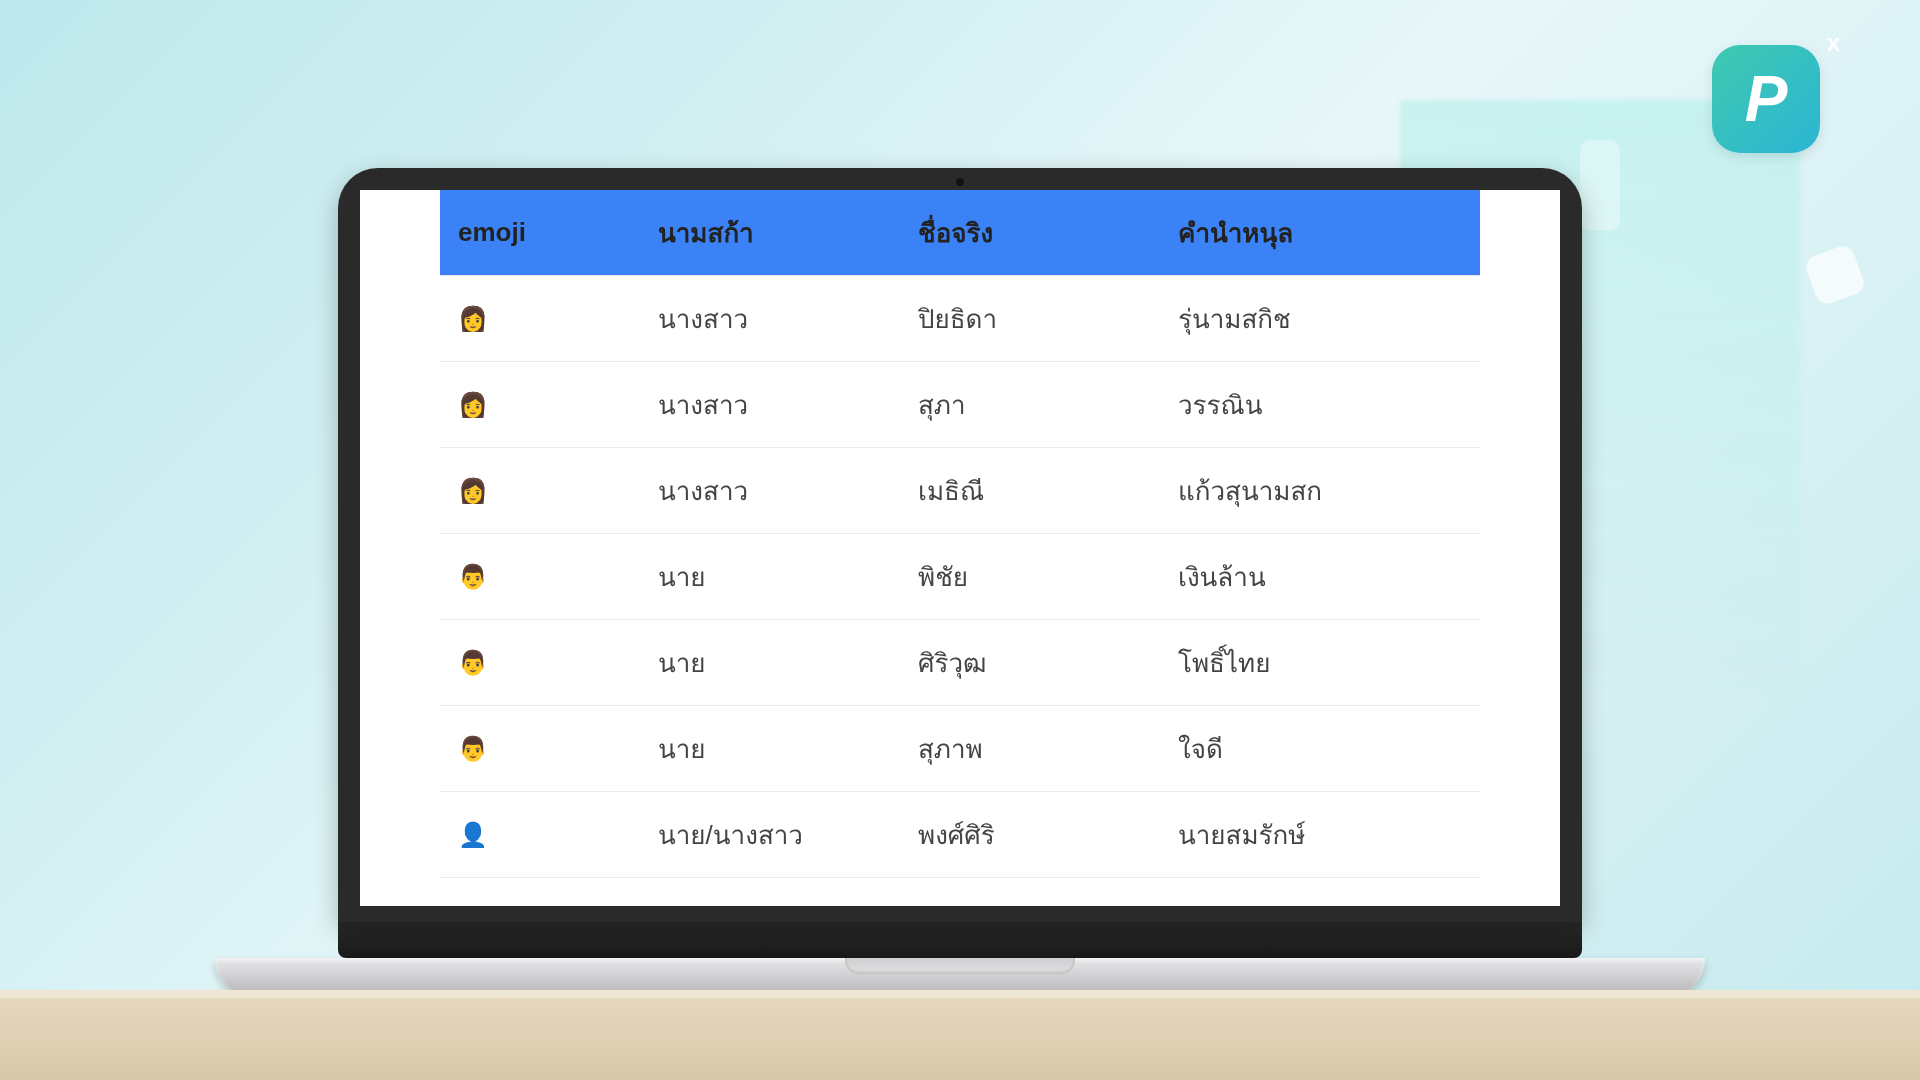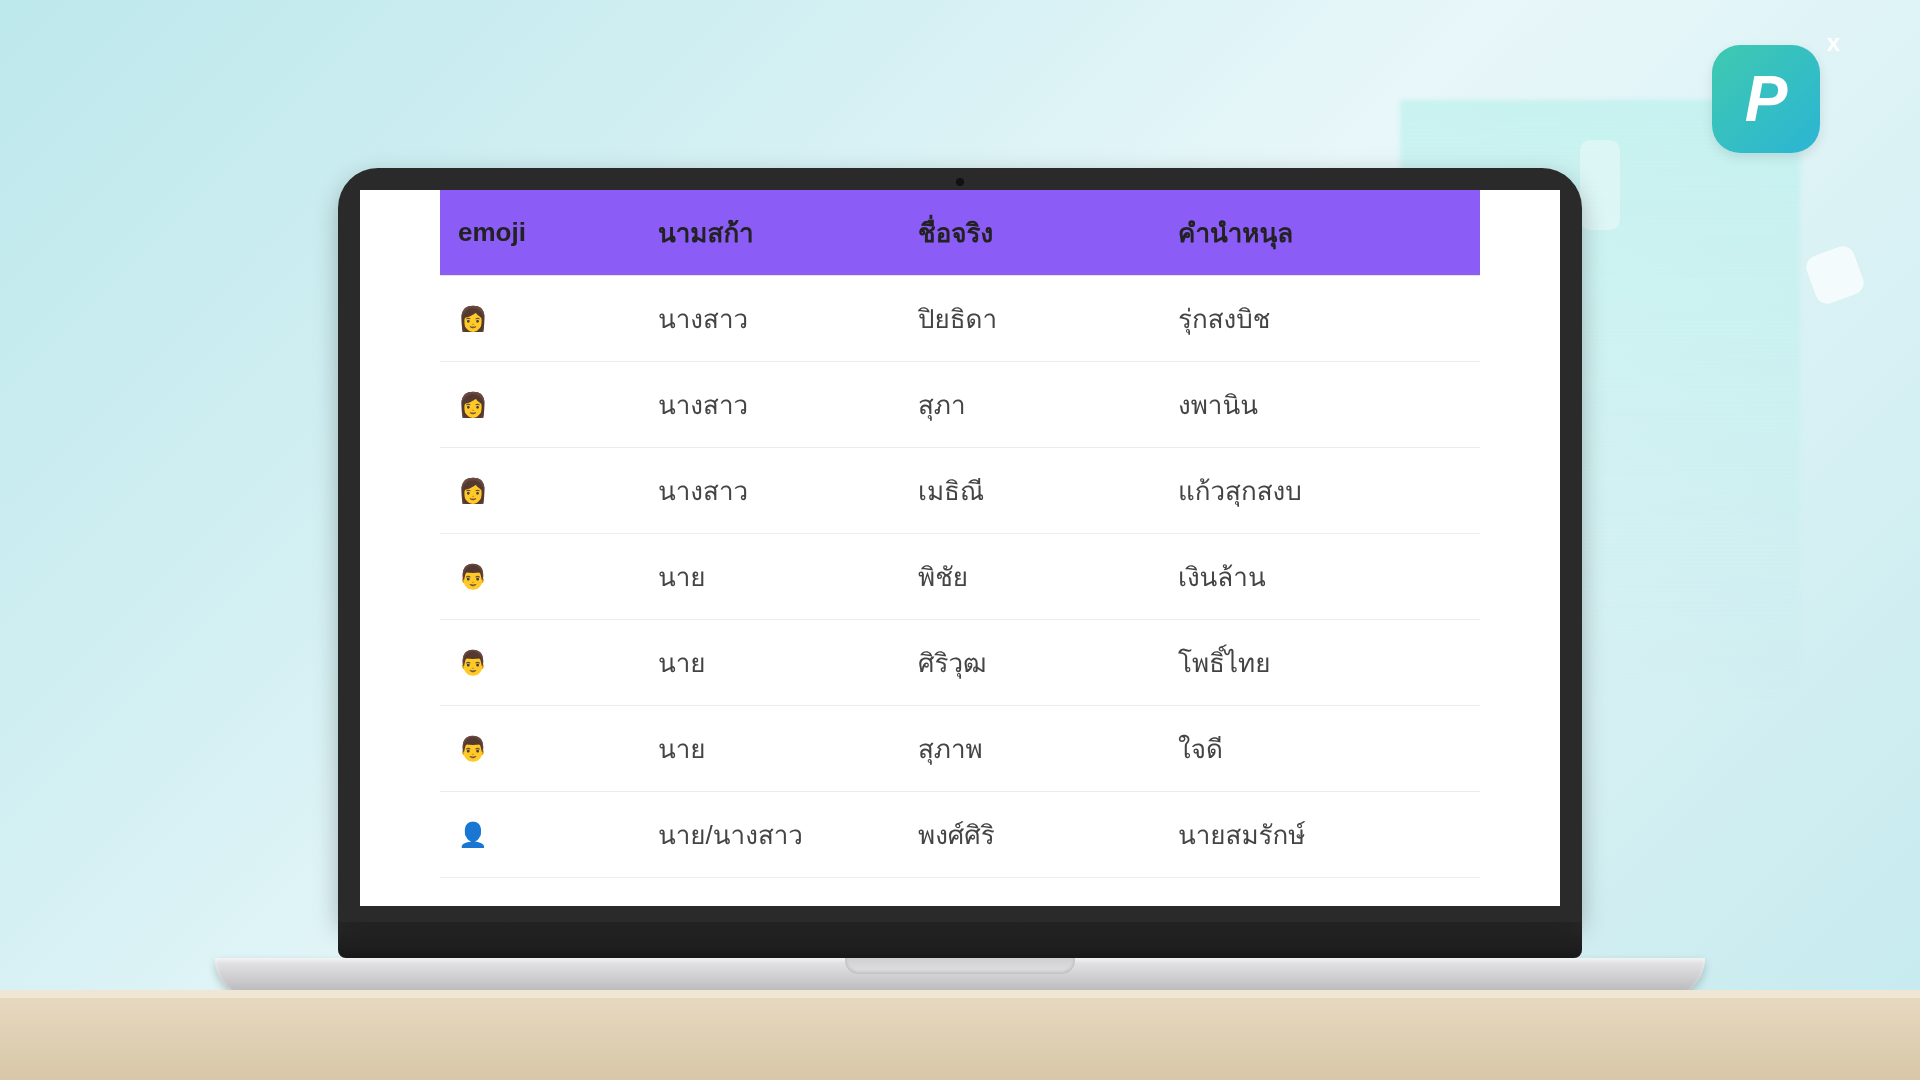--- a/index.html
+++ b/index.html
@@ -149,21 +149,21 @@
     table.data-table {
       width: 100%;
       border-collapse: collapse;
       font-size: 26px;
       color: #333;
     }
     table.data-table th {
       text-align: left;
       font-weight: 600;
       padding: 22px 18px;
-      background: #8b5cf6;
+      background: #3b82f6;
       color: #222;
       border-bottom: 1px solid #e5e5e5;
     }
     table.data-table td {
       padding: 22px 18px;
       border-bottom: 1px solid #ececec;
       color: #444;
     }
     .col-emoji { width: 200px; }
     .col-prefix { width: 260px; }
@@ -194,33 +194,33 @@
               <th class="col-prefix">นามสก้า</th>
               <th class="col-first">ชื่อจริง</th>
               <th>คำนำหนุล</th>
             </tr>
           </thead>
           <tbody id="table-body">
               <tr>
                 <td class="emoji-cell">👩</td>
                 <td>นางสาว</td>
                 <td>ปิยธิดา</td>
-                <td>รุ่กสงบิช</td>
+                <td>รุ่นามสกิช</td>
               </tr>
               <tr>
                 <td class="emoji-cell">👩</td>
                 <td>นางสาว</td>
                 <td>สุภา</td>
-                <td>งพานิน</td>
+                <td>วรรณิน</td>
               </tr>
               <tr>
                 <td class="emoji-cell">👩</td>
                 <td>นางสาว</td>
                 <td>เมธิณี</td>
-                <td>แก้วสุกสงบ</td>
+                <td>แก้วสุนามสก</td>
               </tr>
               <tr>
                 <td class="emoji-cell">👨</td>
                 <td>นาย</td>
                 <td>พิชัย</td>
                 <td>เงินล้าน</td>
               </tr>
               <tr>
                 <td class="emoji-cell">👨</td>
                 <td>นาย</td>

